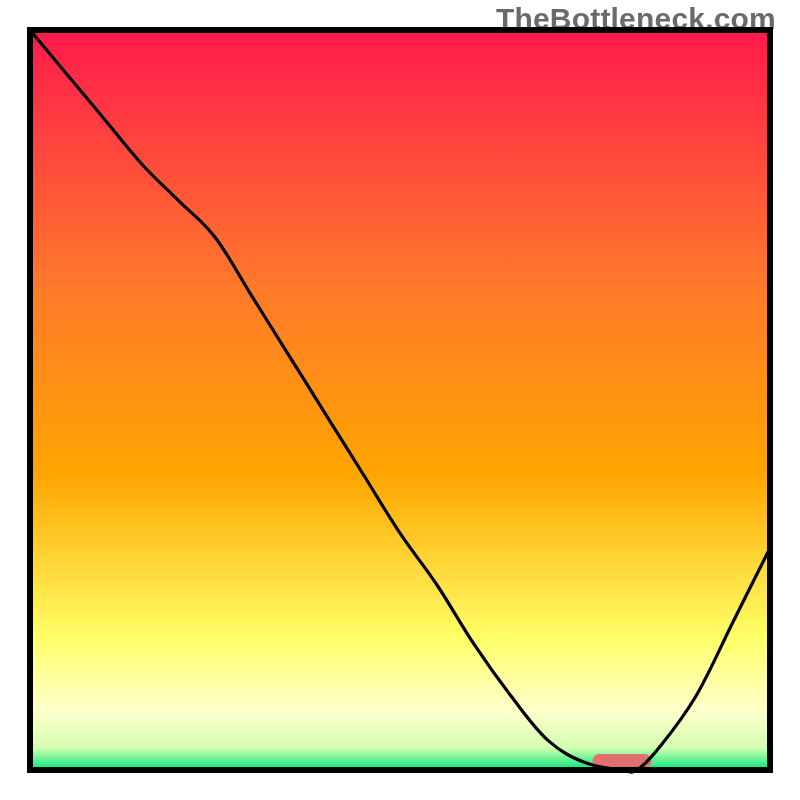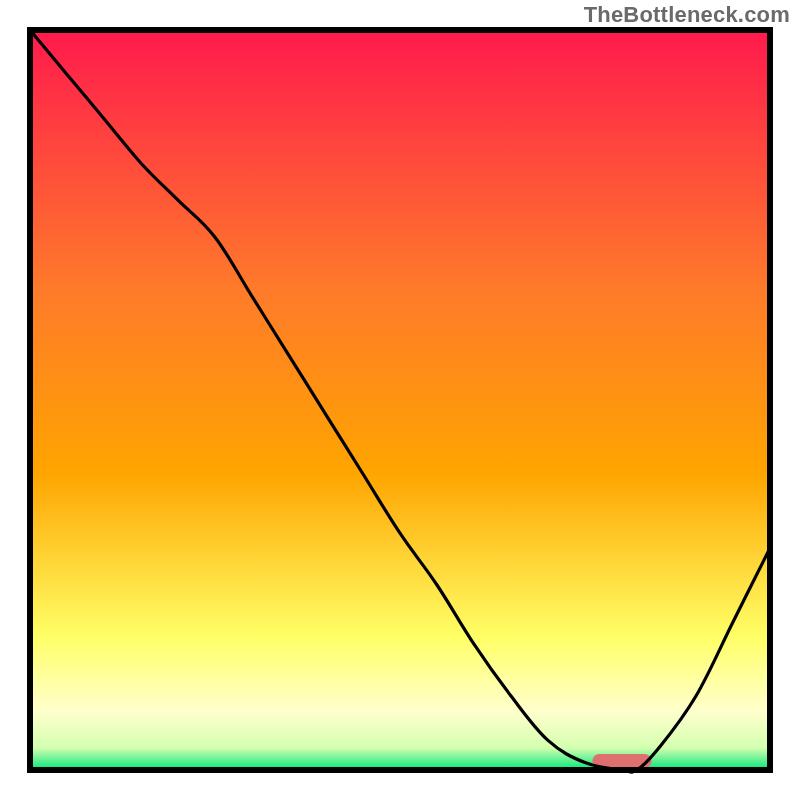--- a/index.html
+++ b/index.html
@@ -11,22 +11,22 @@
     font-family: Arial, Helvetica, sans-serif;
   }
   .container {
     position: relative;
     width: 800px;
     height: 800px;
   }
   .watermark {
     position: absolute;
     top: 2px;
-    right: 10px;
-    font-size: 22px;
+    right: 24px;
+    font-size: 30px;
     font-weight: bold;
     color: #6a6a6a;
     letter-spacing: 0.2px;
   }
   svg.chart {
     position: absolute;
     top: 0;
     left: 0;
   }
 </style>

